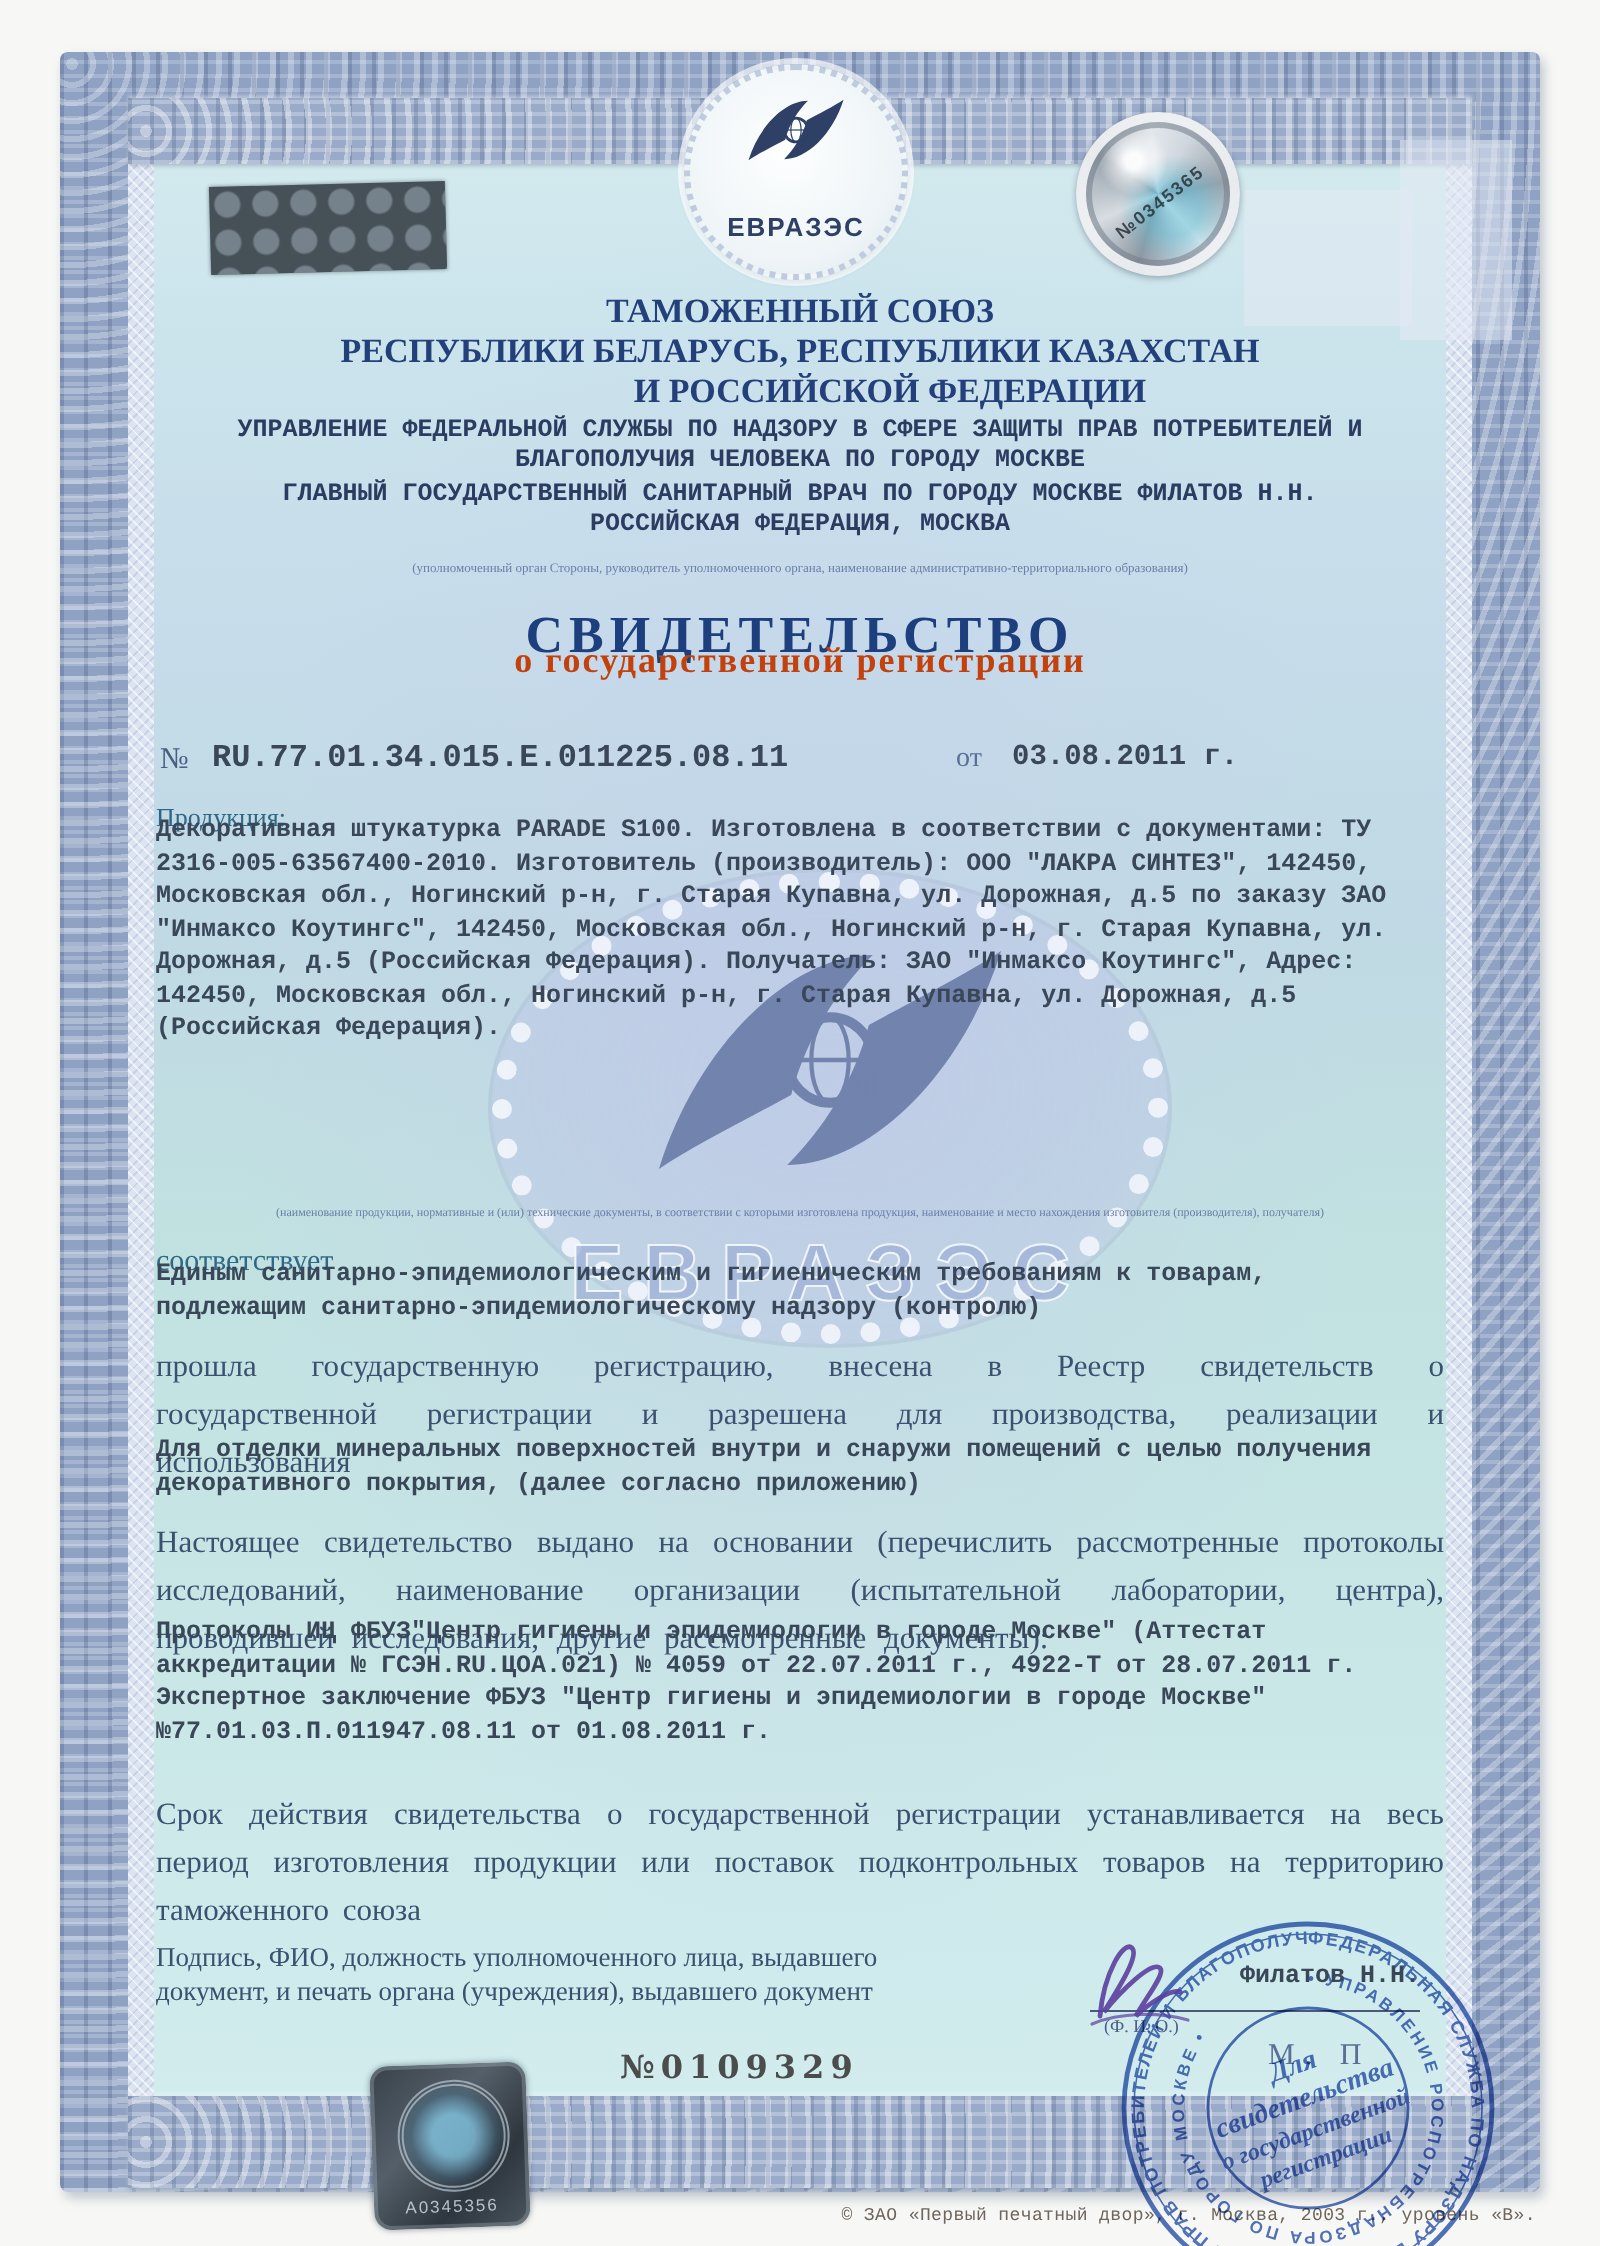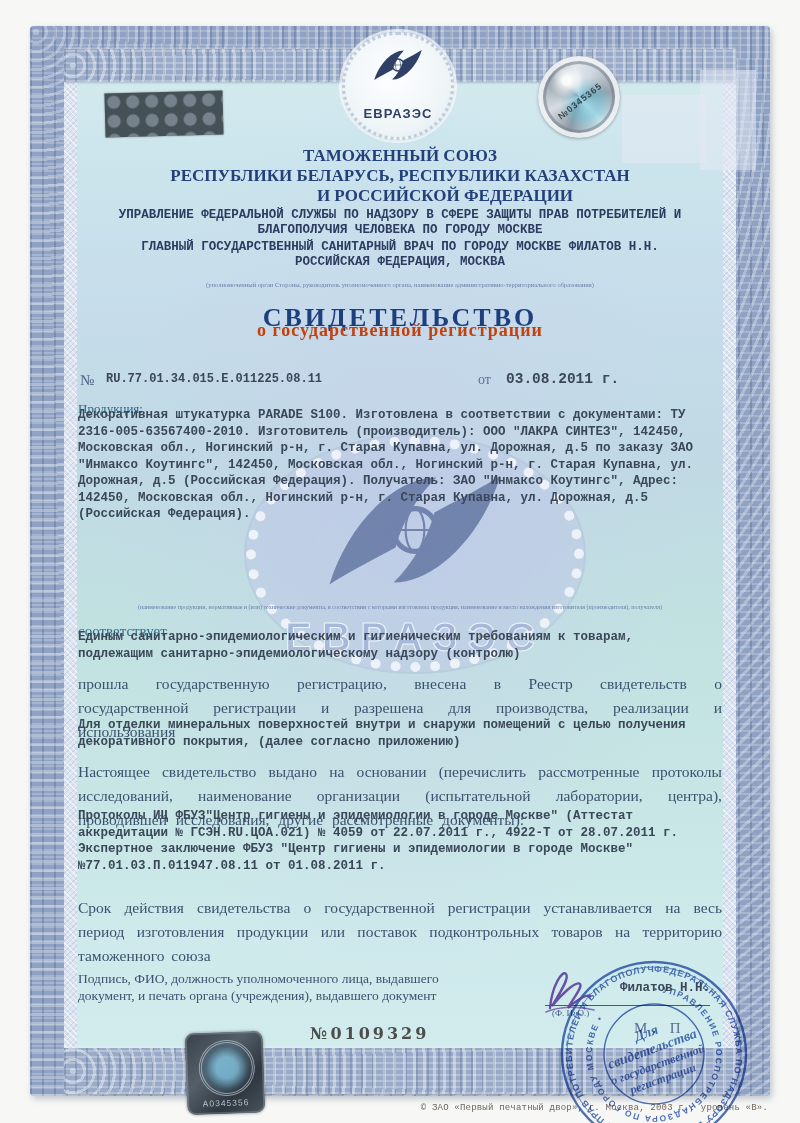--- a/index.html
+++ b/index.html
@@ -145,21 +145,21 @@
   <div class="abs serif hdr-serif" style="top:186px;font-size:17px;padding-left:45px;">И РОССИЙСКОЙ ФЕДЕРАЦИИ</div>
   <div class="abs sans hdr-sans" style="top:208px;">УПРАВЛЕНИЕ ФЕДЕРАЛЬНОЙ СЛУЖБЫ ПО НАДЗОРУ В СФЕРЕ ЗАЩИТЫ ПРАВ ПОТРЕБИТЕЛЕЙ И БЛАГОПОЛУЧИЯ ЧЕЛОВЕКА ПО ГОРОДУ МОСКВЕ</div>
   <div class="abs sans hdr-sans" style="top:240px;">ГЛАВНЫЙ ГОСУДАРСТВЕННЫЙ САНИТАРНЫЙ ВРАЧ ПО ГОРОДУ МОСКВЕ ФИЛАТОВ Н.Н.</div>
   <div class="abs sans hdr-sans" style="top:255px;">РОССИЙСКАЯ ФЕДЕРАЦИЯ, МОСКВА</div>
   <div class="abs serif tiny-caption" style="top:281px;">(уполномоченный орган Стороны, руководитель уполномоченного органа, наименование административно-территориального образования)</div>
 
   <div class="abs serif hdr-serif" style="top:303px;font-size:26px;letter-spacing:3px;color:#1e3f7e;">СВИДЕТЕЛЬСТВО</div>
   <div class="abs serif hdr-serif" style="top:320px;font-size:18px;font-weight:bold;color:#c2410c;letter-spacing:1px;">о государственной регистрации</div>
 
   <div class="abs serif" style="left:80px;top:372px;font-size:15px;color:#4a5f85;z-index:5;">№</div>
-  <div class="abs sans typed" style="left:106px;top:371px;font-size:12px;">RU.77.01.34.015.E.011225.08.11</div>
+  <div class="abs sans typed" style="left:106px;top:371px;font-size:16px;">RU.77.01.34.015.E.011225.08.11</div>
   <div class="abs serif" style="left:478px;top:372px;font-size:14px;color:#5a6f96;z-index:5;">от</div>
   <div class="abs sans typed" style="left:506px;top:371px;font-size:14.5px;">03.08.2011 г.</div>
 
   <div class="abs serif faint-label" style="left:78px;top:401px;font-size:13px;">Продукция:</div>
   <div class="abs sans typed" style="left:78px;top:407px;width:642px;">Декоративная штукатурка PARADE S100. Изготовлена в соответствии с документами: ТУ 2316-005-63567400-2010. Изготовитель (производитель): ООО "ЛАКРА СИНТЕЗ", 142450, Московская обл., Ногинский р-н, г. Старая Купавна, ул. Дорожная, д.5 по заказу ЗАО "Инмаксо Коутингс", 142450, Московская обл., Ногинский р-н, г. Старая Купавна, ул. Дорожная, д.5 (Российская Федерация). Получатель: ЗАО "Инмаксо Коутингс", Адрес: 142450, Московская обл., Ногинский р-н, г. Старая Купавна, ул. Дорожная, д.5 (Российская Федерация).</div>
   <div class="abs serif tiny-caption" style="top:604px;font-size:6px;">(наименование продукции, нормативные и (или) технические документы, в соответствии с которыми изготовлена продукция, наименование и место нахождения изготовителя (производителя), получателя)</div>
 
   <div class="abs serif faint-label" style="left:78px;top:623px;font-size:15px;">соответствует</div>
   <div class="abs sans typed" style="left:78px;top:629px;width:620px;">Единым санитарно-эпидемиологическим и гигиеническим требованиям к товарам, подлежащим санитарно-эпидемиологическому надзору (контролю)</div>
 

